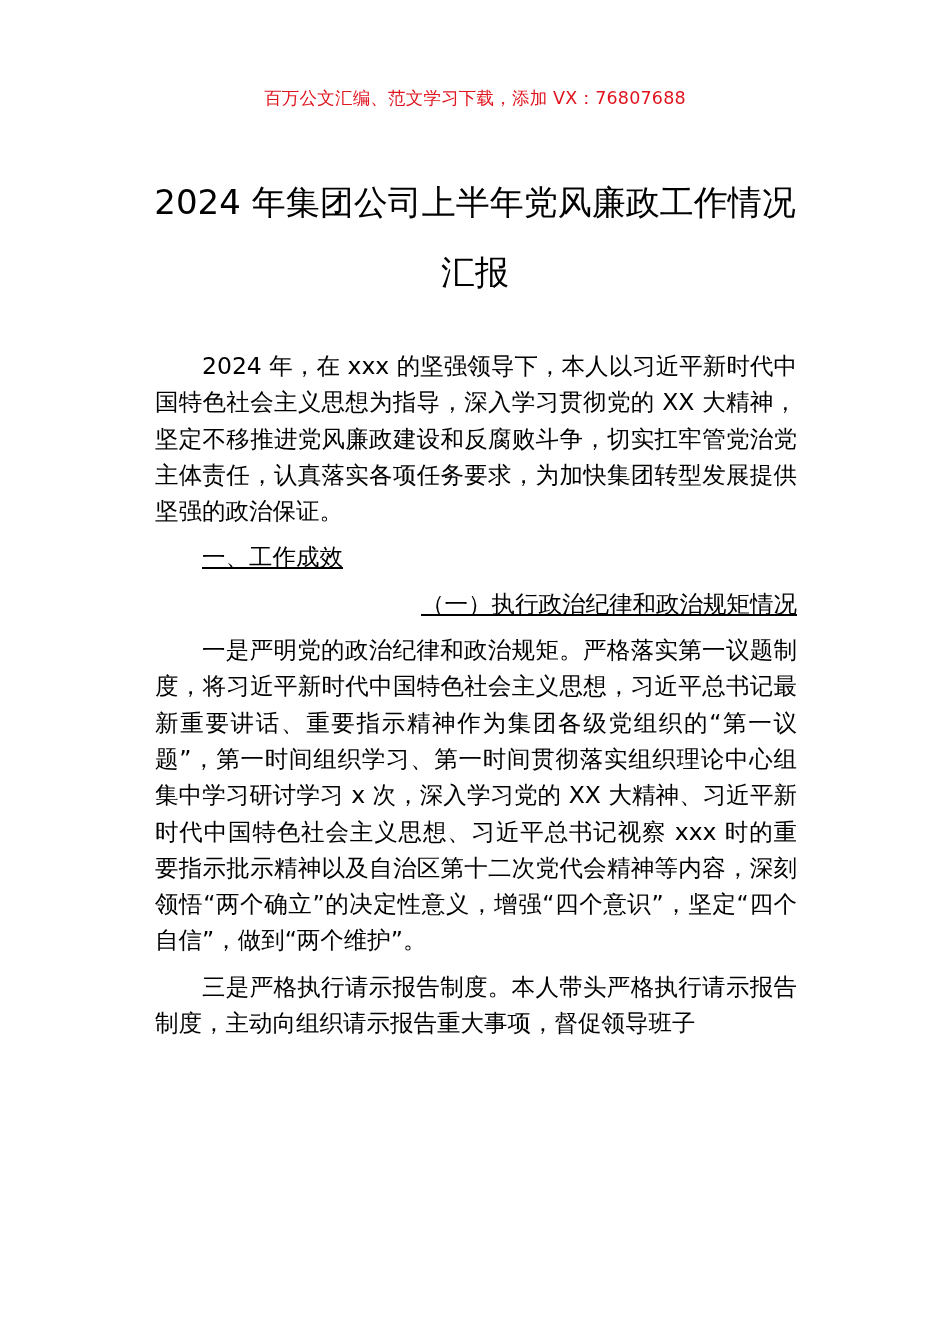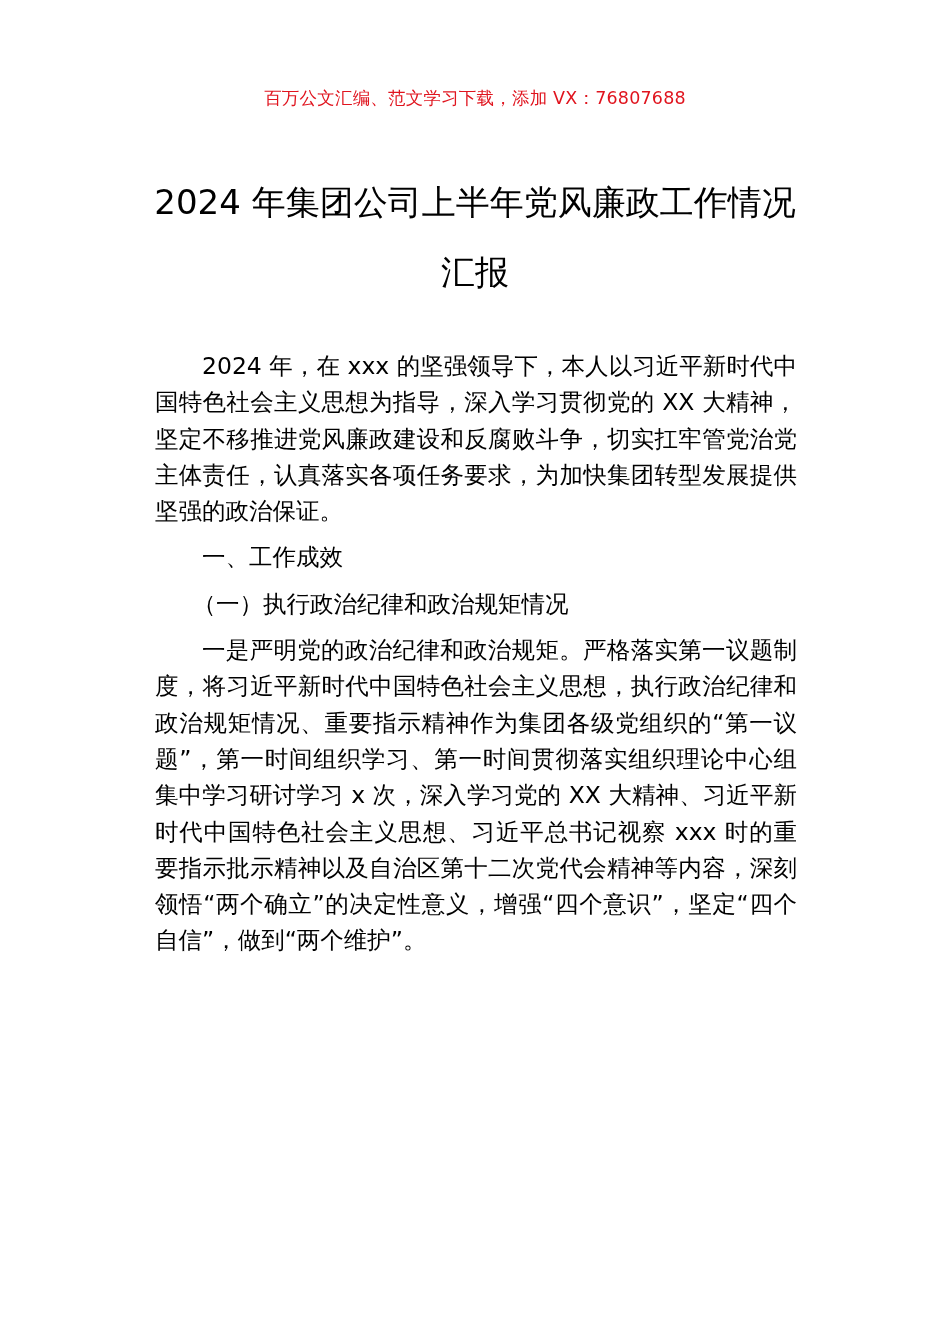--- a/index.html
+++ b/index.html
@@ -7,30 +7,31 @@
          font-family: "DejaVu Sans", "Liberation Sans", sans-serif; color: #000; }
   .watermark { position: absolute; top: 86px; left: 0; width: 950px; text-align: center;
                font-size: 17.5px; color: #e0141e; letter-spacing: 0.2px; }
   .title { position: absolute; left: 0; width: 950px; text-align: center;
            font-size: 34px; line-height: 40px; color: #000; font-weight: normal; }
   .title.l1 { top: 182px; }
   .title.l2 { top: 252px; }
   .content { position: absolute; left: 145px; top: 338px; width: 662px;
              font-size: 23.5px; line-height: 36.3px; text-align: justify; }
   .content p { margin: 10px; text-indent: 2em; word-break: break-all; }
-  .content p.h { text-align: left; }
+  .content p.h { text-align: left; text-decoration: underline; }
 </style>
 </head>
 <body>
 
 <div>
   <div class="watermark">百万公文汇编、范文学习下载，添加 VX：76807688</div>
 
   <h1 class="title l1" style="margin:0;">2024 年集团公司上半年党风廉政工作情况</h1>
   <h1 class="title l2" style="margin:0;">汇报</h1>
 
   <div class="content">
     <p>2024 年，在 xxx 的坚强领导下，本人以习近平新时代中国特色社会主义思想为指导，深入学习贯彻党的 XX 大精神，坚定不移推进党风廉政建设和反腐败斗争，切实扛牢管党治党主体责任，认真落实各项任务要求，为加快集团转型发展提供坚强的政治保证。</p>
     <p class="h">一、工作成效</p>
-    <p class="h" style="text-indent:1.6em;">（一）执行政治纪律和政治规矩情况</p>
-    <p>一是严明党的政治纪律和政治规矩。严格落实第一议题制度，将习近平新时代中国特色社会主义思想，执行政治纪律和政治规矩情况、重要指示精神作为集团各级党组织的“第一议题”，第一时间组织学习、第一时间贯彻落实组织理论中心组集中学习研讨学习 x 次，深入学习党的 XX 大精神、习近平新时代中国特色社会主义思想、习近平总书记视察 xxx 时的重要指示批示精神以及自治区第十二次党代会精神等内容，深刻领悟“两个确立”的决定性意义，增强“四个意识”，坚定“四个自信”，做到“两个维护”。</p>
+    <p class="h" style="text-indent:1.6em;text-align:right;">（一）执行政治纪律和政治规矩情况</p>
+    <p>一是严明党的政治纪律和政治规矩。严格落实第一议题制度，将习近平新时代中国特色社会主义思想，习近平总书记最新重要讲话、重要指示精神作为集团各级党组织的“第一议题”，第一时间组织学习、第一时间贯彻落实组织理论中心组集中学习研讨学习 x 次，深入学习党的 XX 大精神、习近平新时代中国特色社会主义思想、习近平总书记视察 xxx 时的重要指示批示精神以及自治区第十二次党代会精神等内容，深刻领悟“两个确立”的决定性意义，增强“四个意识”，坚定“四个自信”，做到“两个维护”。</p>
+    <p>三是严格执行请示报告制度。本人带头严格执行请示报告制度，主动向组织请示报告重大事项，督促领导班子</p>
   </div>
 </div>
 
 </body></html>

